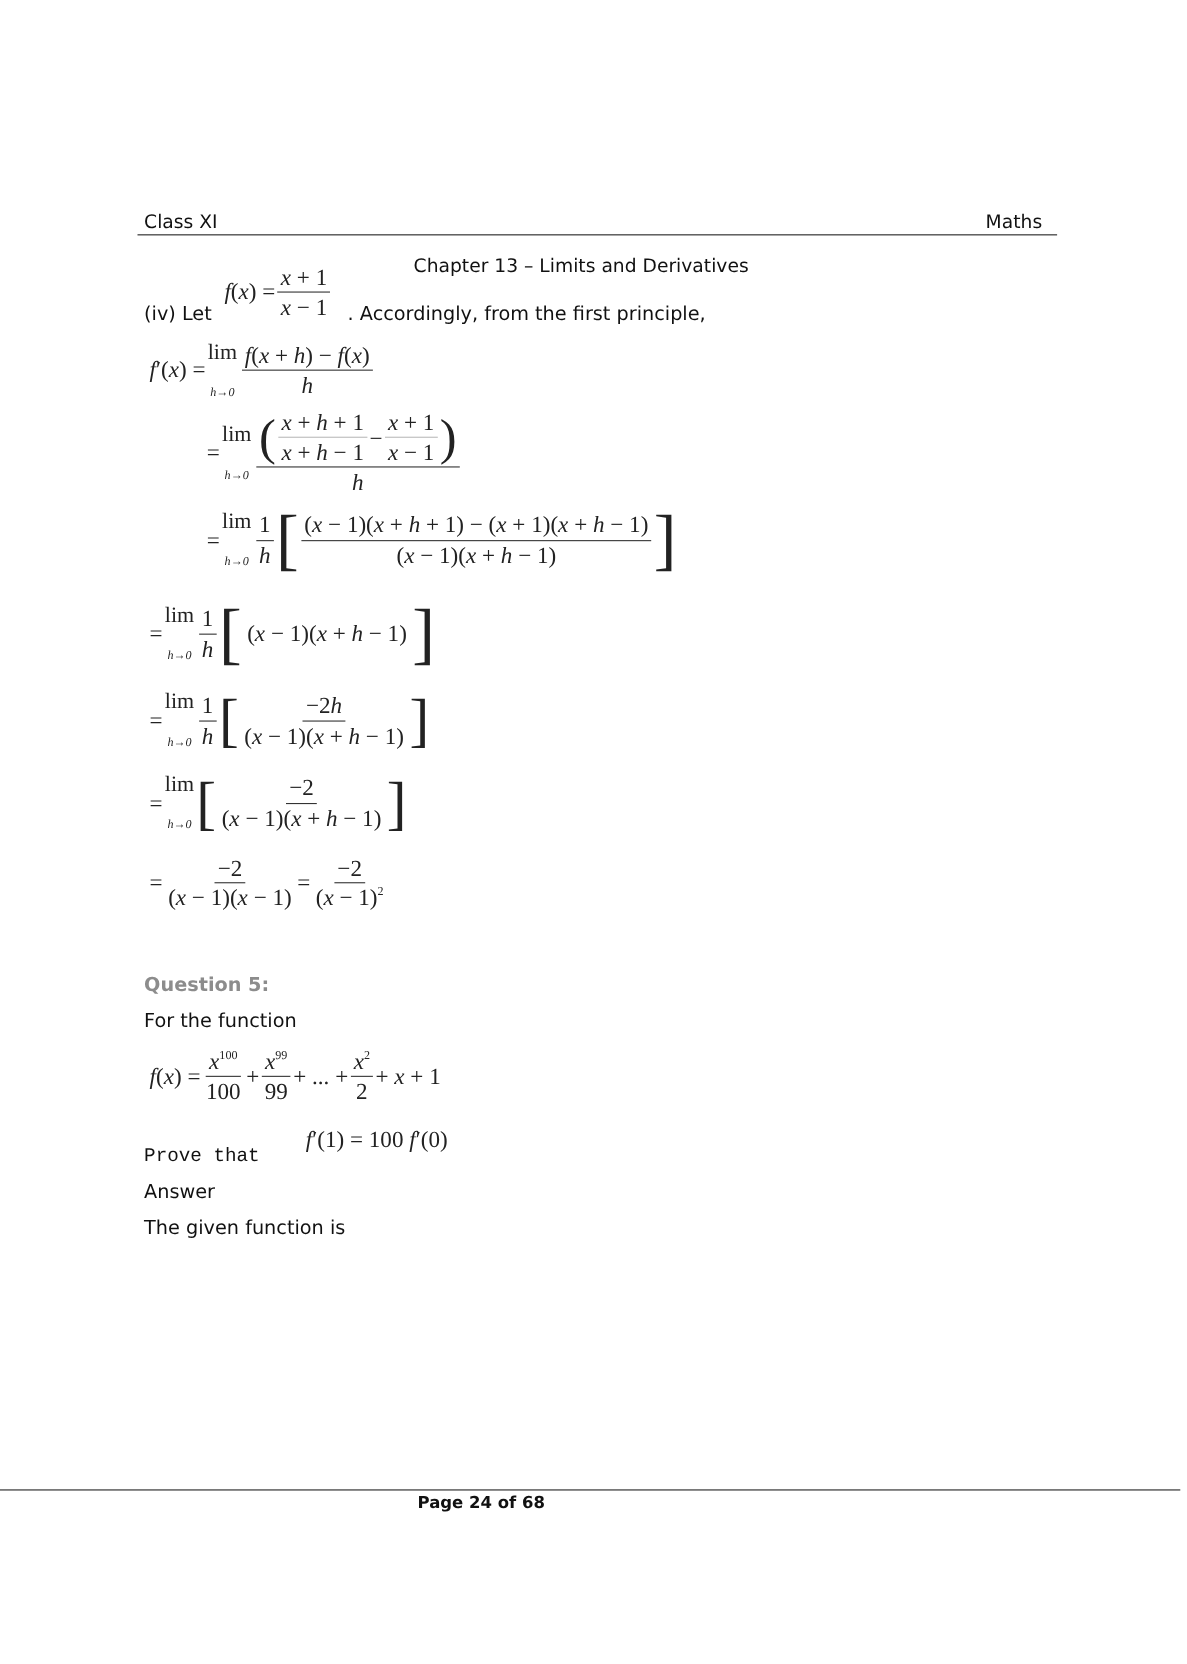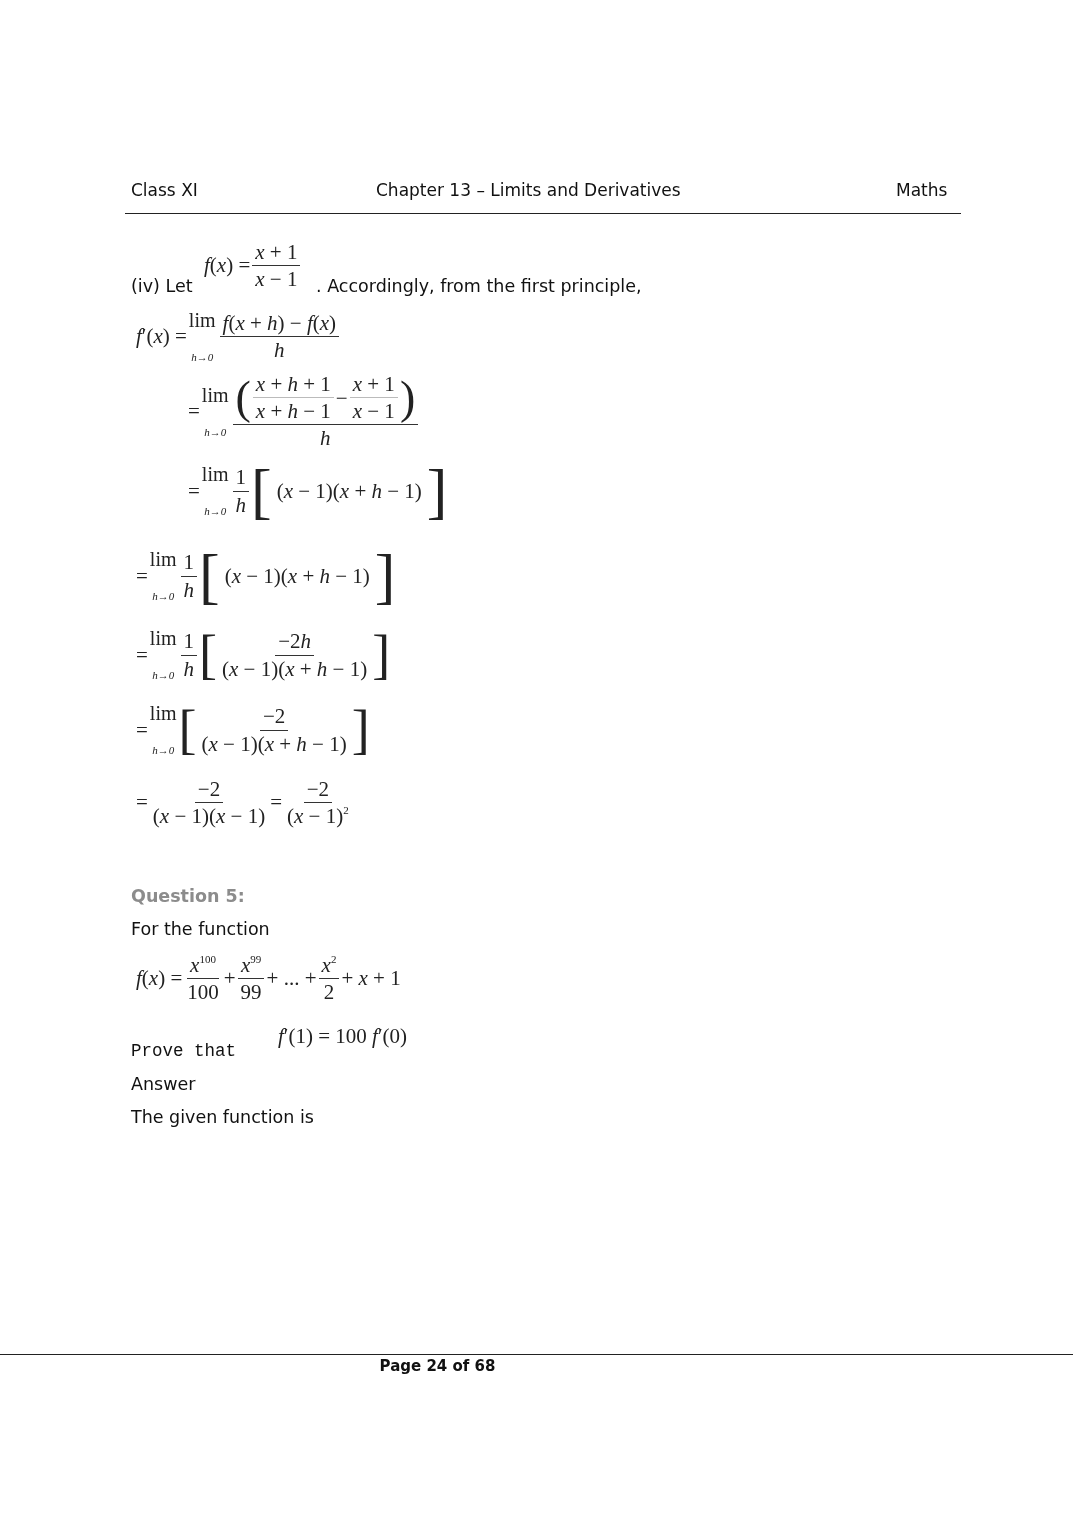--- a/index.html
+++ b/index.html
@@ -1,19 +1,19 @@
 <!DOCTYPE html>
 <html><head>
 <meta charset="utf-8">
 <style>
   html, body { margin: 0; padding: 0; background: #ffffff; }
   body { width: 1079px; height: 1513px; position: relative; overflow: hidden;
          font-family: "DejaVu Sans", sans-serif; color: #111; }
   .abs { position: absolute; margin-left: 40px; }
-  .hdr { position: absolute; top: 180px; font-size: 17px; color: #111; }
+  .hdr { position: absolute; top: 192px; font-size: 17px; color: #111; }
   .hdr-rule { position: absolute; left: 125px; top: 213px; width: 836px; height: 0; border-top: 1.5px solid #222; }
   .txt { position: absolute; font-size: 17.5px; color: #111; white-space: nowrap; }
   .qhead { font-weight: bold; color: #8c8c8c; }
   .m { font-family: "Liberation Serif", "DejaVu Serif", serif; color: #222; font-size: 21px; white-space: nowrap; }
   .m i { font-style: italic; }
   .mrow { position: absolute; display: flex; align-items: center; }
   .frac { display: inline-flex; flex-direction: column; align-items: center; vertical-align: middle; margin: 0 2px; }
   .frac > .num { padding: 0 3px 1px 3px; border-bottom: 1.3px solid #333; line-height: 1.15; }
   .frac > .den { padding: 1px 3px 0 3px; line-height: 1.15; }
   .lim { display: inline-flex; flex-direction: column; align-items: center; vertical-align: middle; margin: 0 2px; gap: 21px; }
@@ -23,21 +23,21 @@
   .bigbrk { font-size: 62px; line-height: 1; font-weight: 100; }
   .midbrk { font-size: 54px; line-height: 1; font-weight: 100; }
   sup.e { font-size: 11px; vertical-align: 9px; }
   .foot-rule { position: absolute; left: 0; top: 1354px; width: 1073px; height: 0; border-top: 1.5px solid #222; }
   .foot { position: absolute; top: 1357px; left: 0; width: 875px; text-align: center; font-weight: bold; font-size: 15px; color: #111; }
 </style>
 </head>
 <body>
 
 <div class="hdr" style="left:131px;">Class XI</div>
-<div class="hdr" style="left:376px;">Chapter 13 – Limits and Derivatives</div>
+<div class="hdr" style="left:376px;margin-top:40px;">Chapter 13 – Limits and Derivatives</div>
 <div class="hdr" style="left:896px;">Maths</div>
 <div class="hdr-rule"></div>
 
 <div class="txt" style="left:131px; top:276px;">(iv) Let</div>
 <div class="mrow m" style="left:204px; top:240px;">
   <span><i>f</i>(<i>x</i>) =</span>
   <span class="frac">
       <span class="num"><i>x</i> + 1</span>
       <span class="den"><i>x</i> − 1</span>
     </span>
@@ -85,20 +85,21 @@
   <span class="lim">
       <span class="l">lim</span>
       <span class="s">h→0</span>
     </span>
   <span class="frac">
       <span class="num">1</span>
       <span class="den"><i>h</i></span>
     </span>
   <span class="bigbrk">[</span>
   <span class="frac">
+      <span class="num">(<i>x</i> − 1)(<i>x</i> + <i>h</i> + 1) − (<i>x</i> + 1)(<i>x</i> + <i>h</i> − 1)</span>
       <span class="den">(<i>x</i> − 1)(<i>x</i> + <i>h</i> − 1)</span>
     </span>
   <span class="bigbrk">]</span>
 </div>
 
 <div class="mrow m" style="left:136px; top:545px;">
   <span>=</span>
   <span class="lim">
       <span class="l">lim</span>
       <span class="s">h→0</span>

